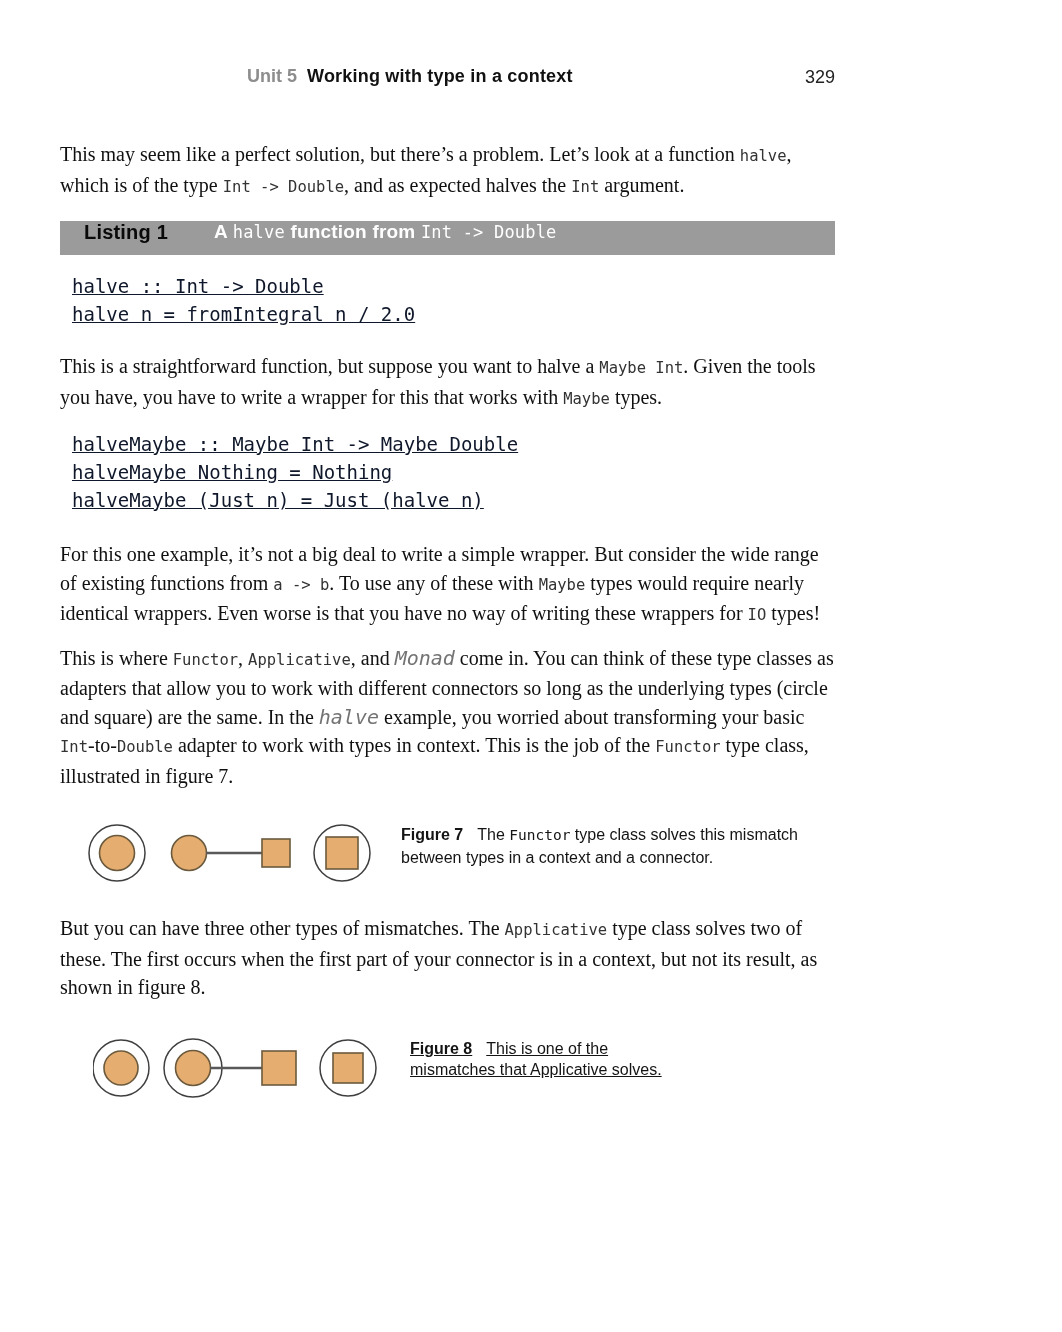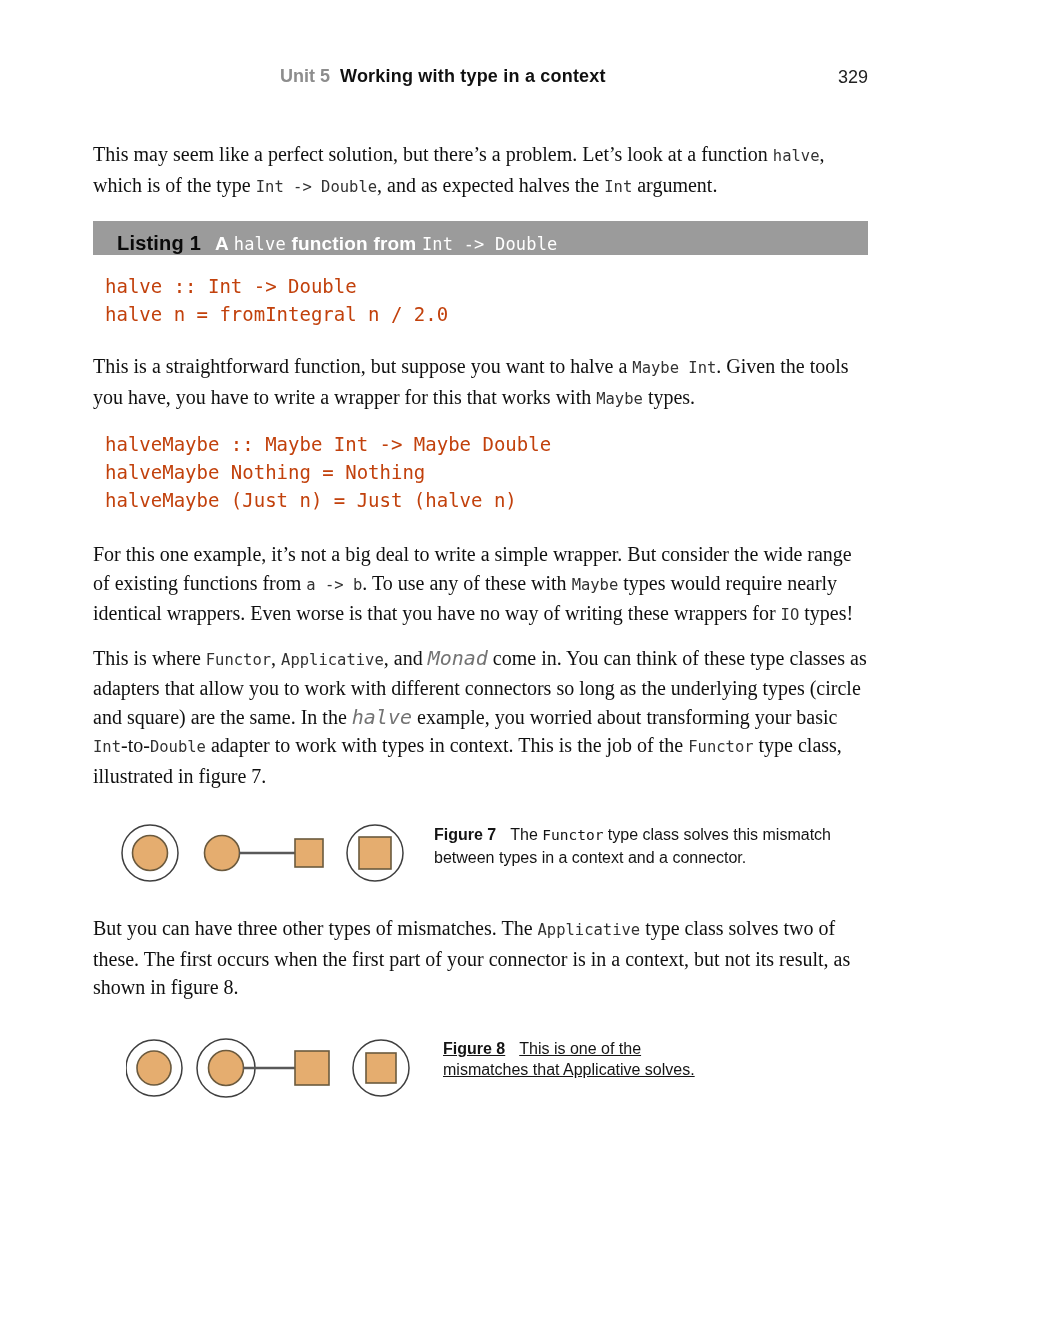--- a/index.html
+++ b/index.html
@@ -4,21 +4,21 @@
 <style>
   html,body{margin:0;padding:0;background:#ffffff;}
   .page{
     position:relative;
     width:1062px;height:1332px;
     background:#fff;
     font-family:"Liberation Serif", serif;
     color:#111;
     overflow:hidden;
   }
-  .content{margin-left:93px;width:775px;}
+  .content{margin-left:60px;width:775px;}
   
   .runhead{
     position:relative;
     padding-top:66px;
     font-family:"Liberation Sans", sans-serif;
     font-size:18px;
     height:22px;
   }
   .runhead .unit{font-weight:700;color:#8d8d8d;margin-left:187px;}
   .runhead .rtitle{font-weight:700;color:#111;margin-left:10px;letter-spacing:.2px;}
@@ -36,36 +36,37 @@
   code.ic{
     font-family:"DejaVu Sans Mono", monospace;
     font-size:15.5px;color:#333;
   }
   code.ic.lg{font-size:20px;color:#737373;font-style:italic;}
   
   .listing-bar{
     margin-top:20px;
     width:775px;height:34px;
     background:var(--bar,#9b9b9b);
-    display:flex;align-items:flex-end;
+    display:flex;align-items:flex-start;
     font-family:"Liberation Sans", sans-serif;
+    gap:32px;
   }
   .listing-bar .llabel{
     font-weight:700;font-size:20px;color:#0a0a0a;
     margin-left:24px;margin-right:14px;letter-spacing:.2px;
   }
   .listing-bar .ltitle{font-weight:700;font-size:19px;color:#ffffff;letter-spacing:.2px;}
   .listing-bar .ltitle code.ic{color:#ffffff;font-size:17px;font-weight:500;}
   .bar2{margin-top:18px;}
   
   .codeblock{
     margin-top:17px;
     padding-left:12px;
     font-family:"DejaVu Sans Mono", monospace;
-    font-size:19px;color:#c2410c;
+    font-size:19px;color:#0f172a;text-decoration:underline;
   }
   .codeblock .code-line{line-height:28px;white-space:pre;}
   
   .figure-row{display:flex;align-items:flex-start;}
   .fig7{margin-top:24px;}
   .fig8{margin-top:26px;}
   .fig-diagram{flex:0 0 auto;}
   .fig7 .fig-diagram{margin-left:28px;}
   .fig8 .fig-diagram{margin-left:33px;}
   .fig-caption{

